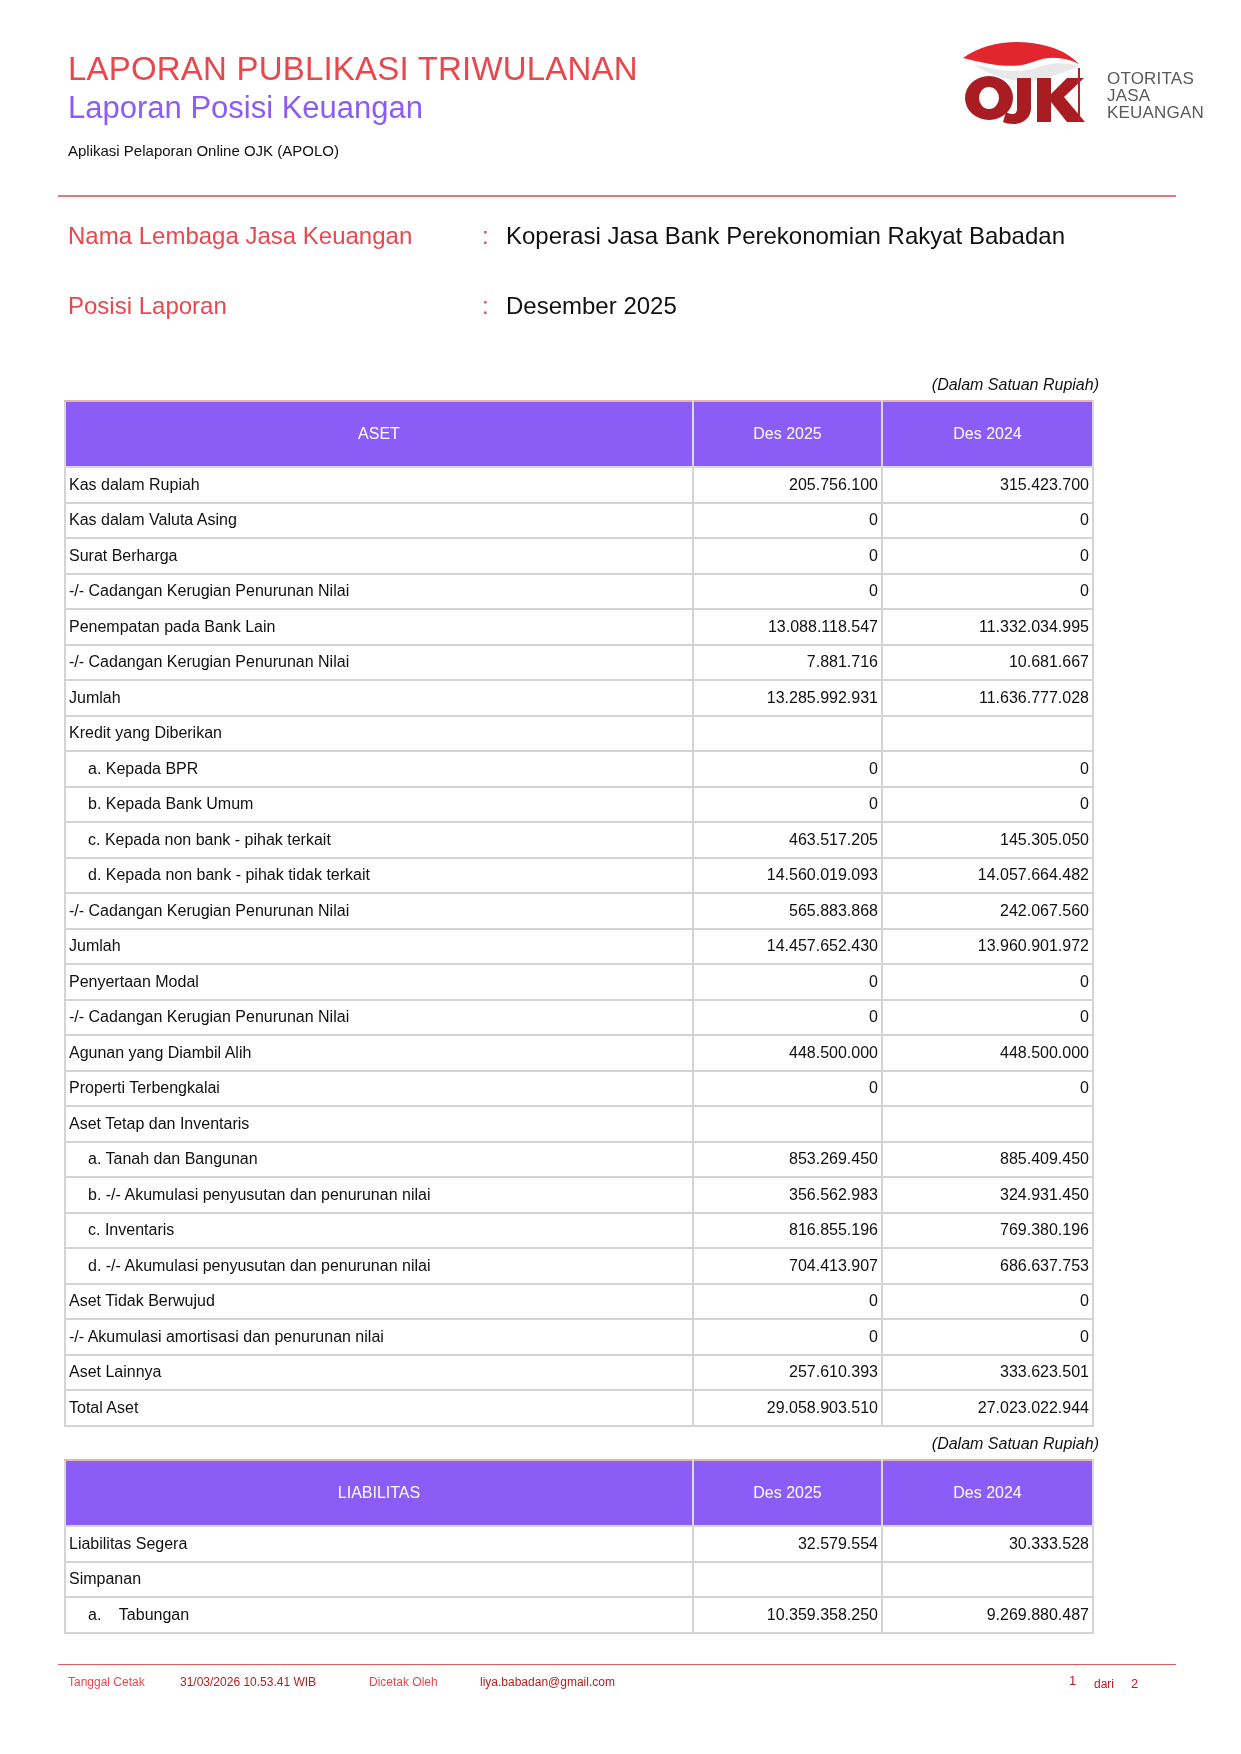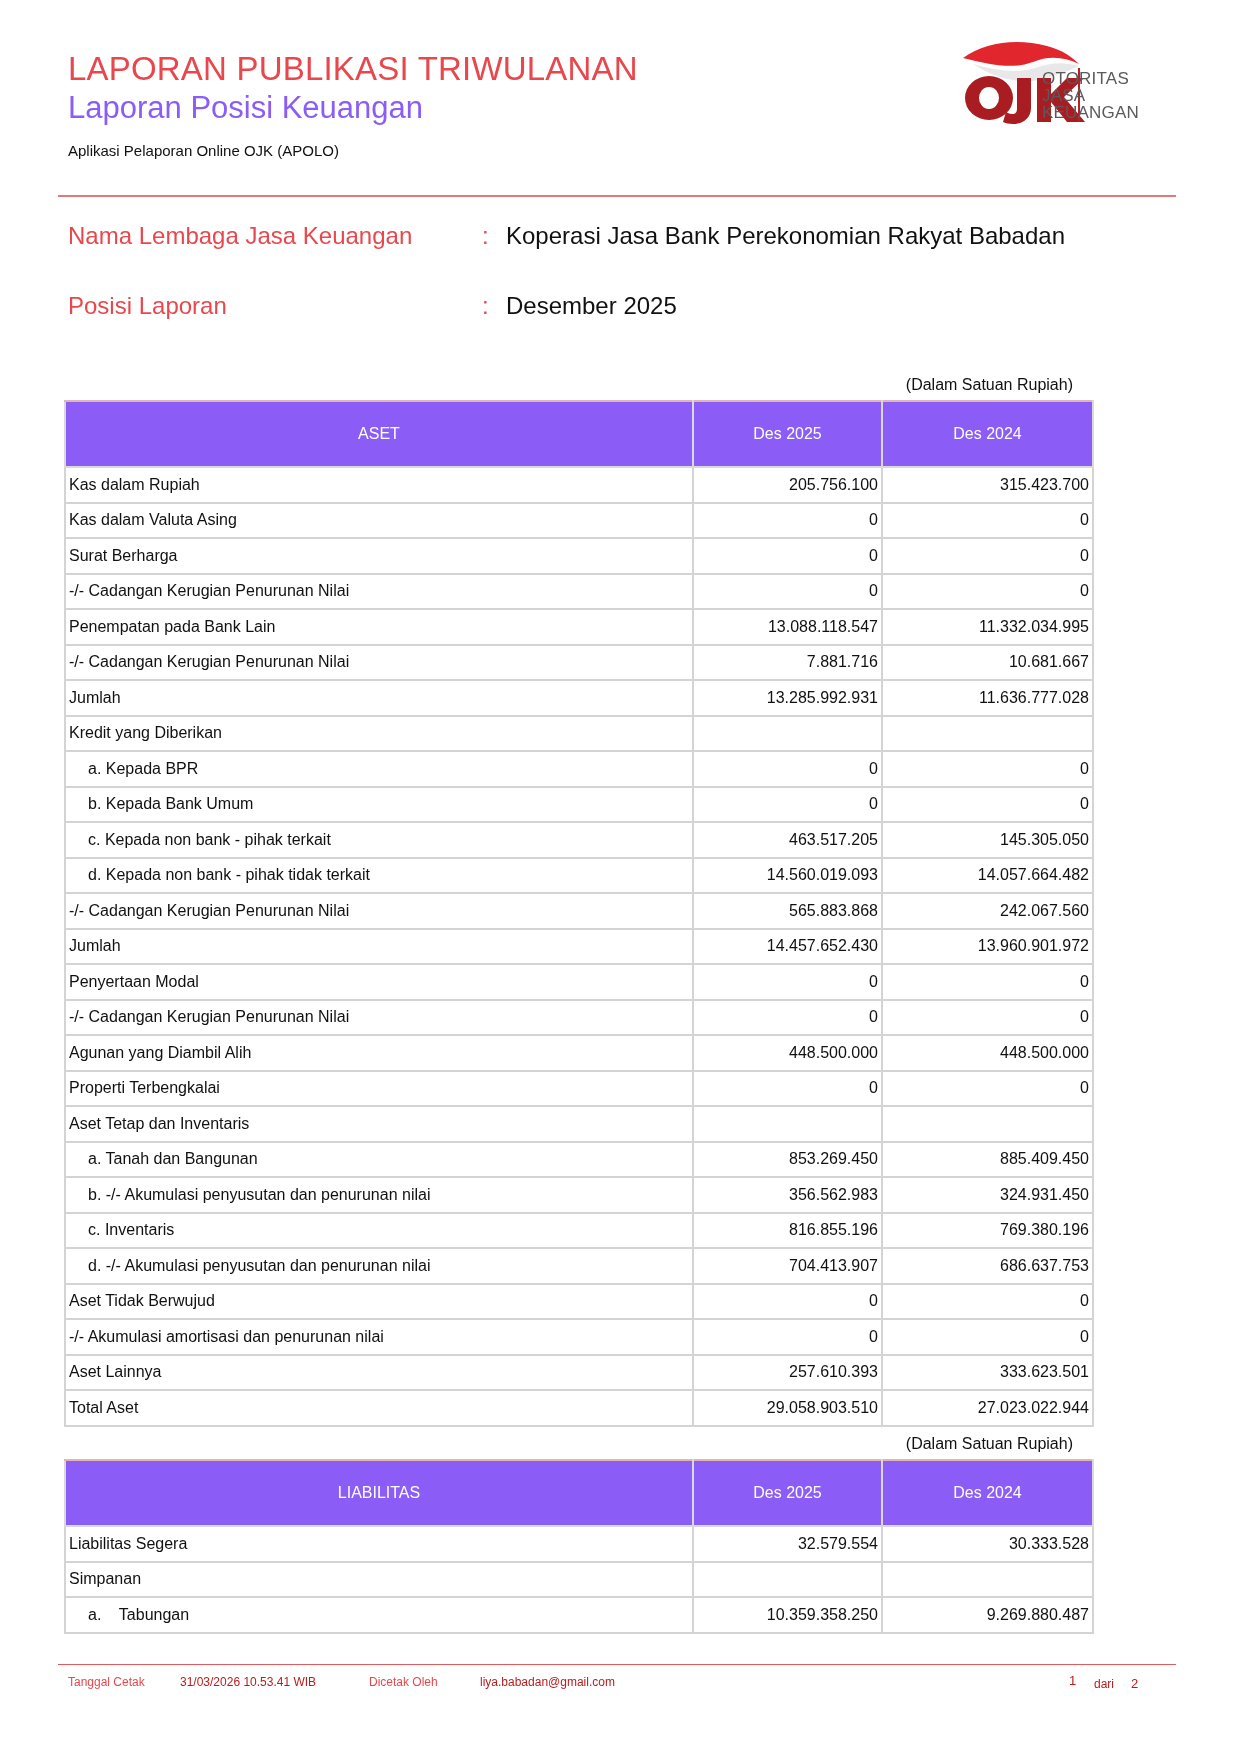--- a/index.html
+++ b/index.html
@@ -19,21 +19,21 @@
       font-size: 31px; color: #8b5cf6; line-height: 1;
     }
     .app-name {
       position: absolute; left: 68px; top: 143px;
       font-size: 15px; color: #111; line-height: 1;
     }
     .logo {
       position: absolute; left: 955px; top: 40px; width: 230px; height: 86px;
     }
     .logo-text {
-      position: absolute; left: 1042px; top: 70px;
+      position: absolute; left: 1107px; top: 70px;
       font-size: 17px; line-height: 17px; color: #5a5a5a; letter-spacing: 0.2px;
     }
     .logo-bar {
       position: absolute; left: 1078px; top: 68px; width: 2px; height: 54px; background: #b5202a;
     }
     .rule {
       position: absolute; left: 58px; width: 1118px; height: 2px; background: #e07a7c;
     }
     .rule.top { top: 195px; }
     .rule.bottom { top: 1664px; height: 1px; background: #e05a5e; }
@@ -42,21 +42,21 @@
       position: absolute; left: 68px; font-size: 24px; color: #e8484d; line-height: 1;
     }
     .meta-colon {
       position: absolute; left: 482px; font-size: 24px; color: #e8484d; line-height: 1;
     }
     .meta-value {
       position: absolute; left: 506px; font-size: 24px; color: #111; line-height: 1;
     }
 
     .unit-note {
-      position: absolute; right: 168px; font-size: 16px; color: #111; line-height: 1;
+      position: absolute; right: 142px; font-size: 16px; color: #111; line-height: 1; font-style: italic;
     }
 
     table.fin {
       position: absolute; left: 64px; width: 1028px;
       border-collapse: collapse; table-layout: fixed;
       font-size: 16px;
     }
     table.fin col.c1 { width: 628px; }
     table.fin col.c2 { width: 189px; }
     table.fin col.c3 { width: 211px; }

